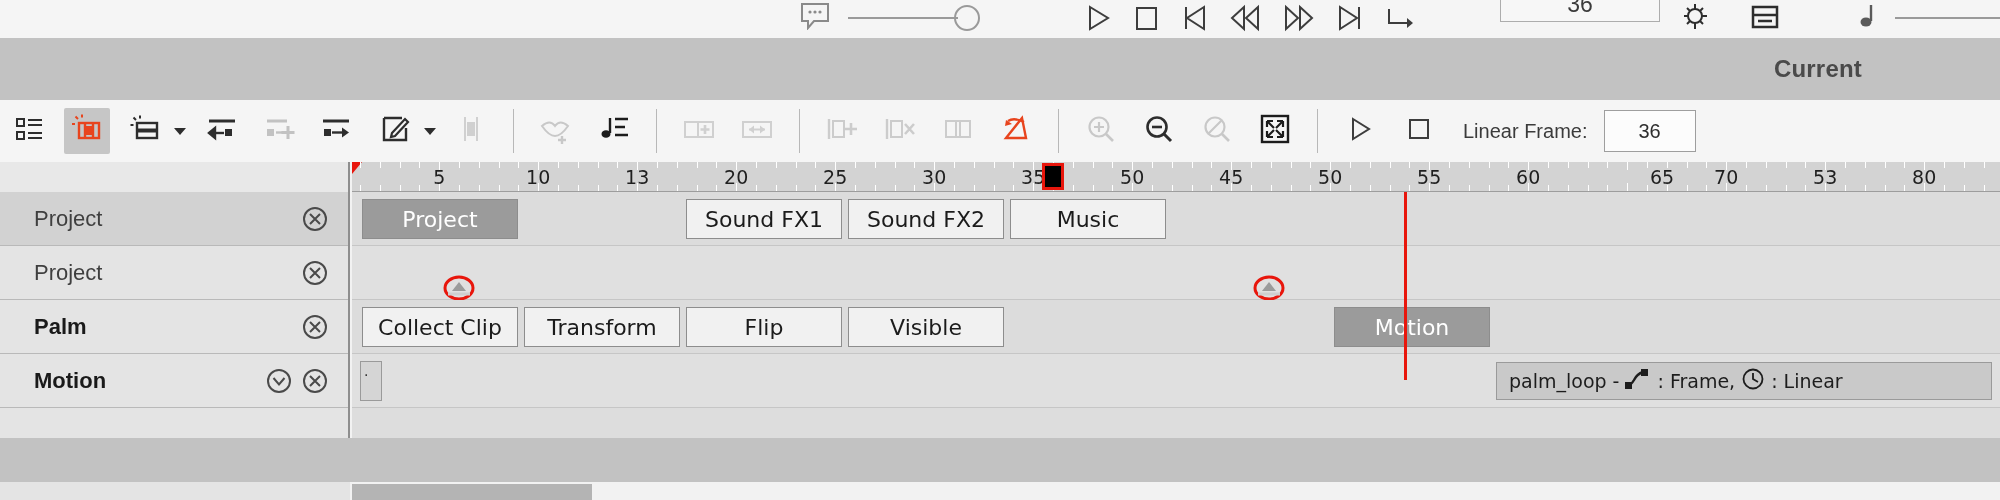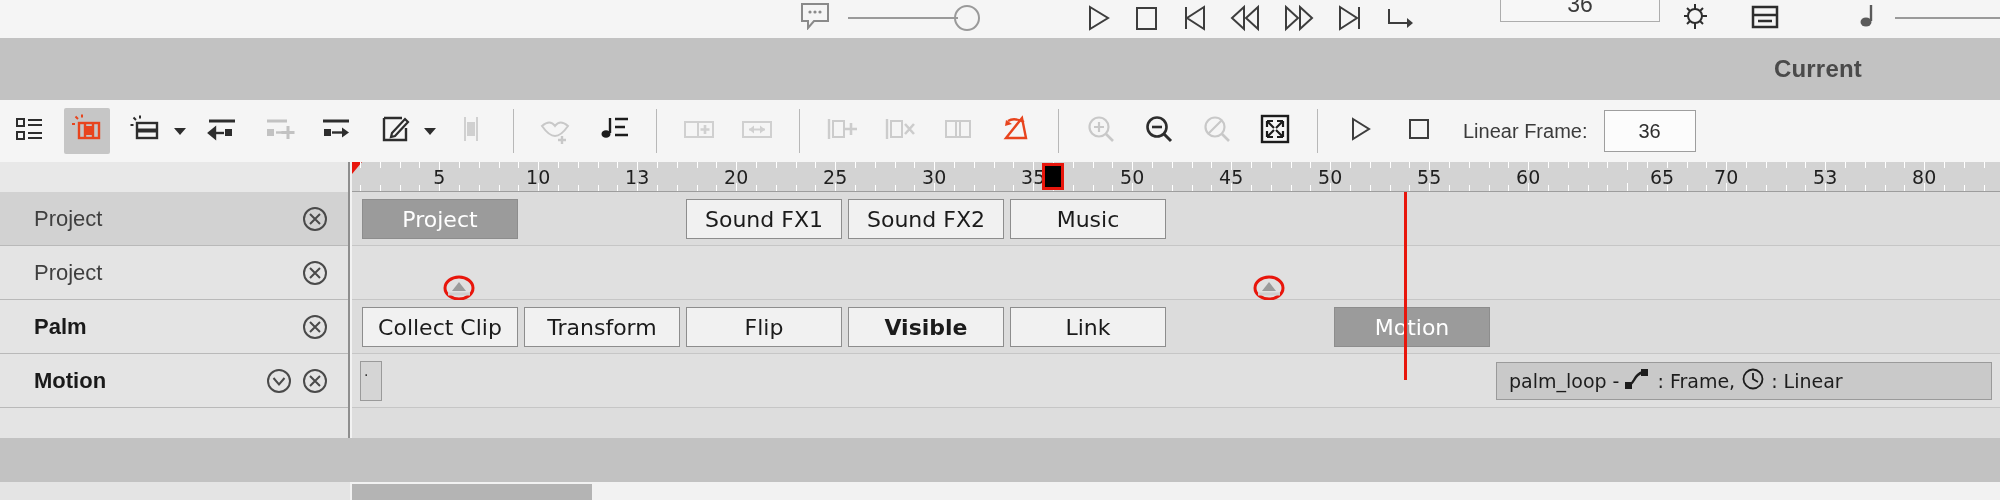--- a/index.html
+++ b/index.html
@@ -838,25 +838,22 @@
       <div class="trackrow a">
         <div class="clip" style="left:10px;width:156px;">
             <span>Collect Clip</span>
           </div>
         <div class="clip" style="left:334px;width:156px;">
             <span>Flip</span>
           </div>
         <div class="clip" style="left:172px;width:156px;">
             <span>Transform</span>
           </div>
-        <div class="clip" style="left:496px;width:156px;font-weight:bold;">
+        <div class="clip" style="left:496px;width:156px;">
             <span>Visible</span>
-          </div>
-        <div class="clip" style="left:658px;width:156px;">
-            <span>Link</span>
           </div>
         <div class="clip sel" style="left:982px;width:156px;">
             <span>Motion</span>
           </div>
       </div>
 
       <div class="trackrow b">
         <div class="tinyclip" style="left:8px;"><span>.</span></div>
         <div class="keyinfo" style="left:1144px; right:8px;">
           <span>palm_loop -</span>

